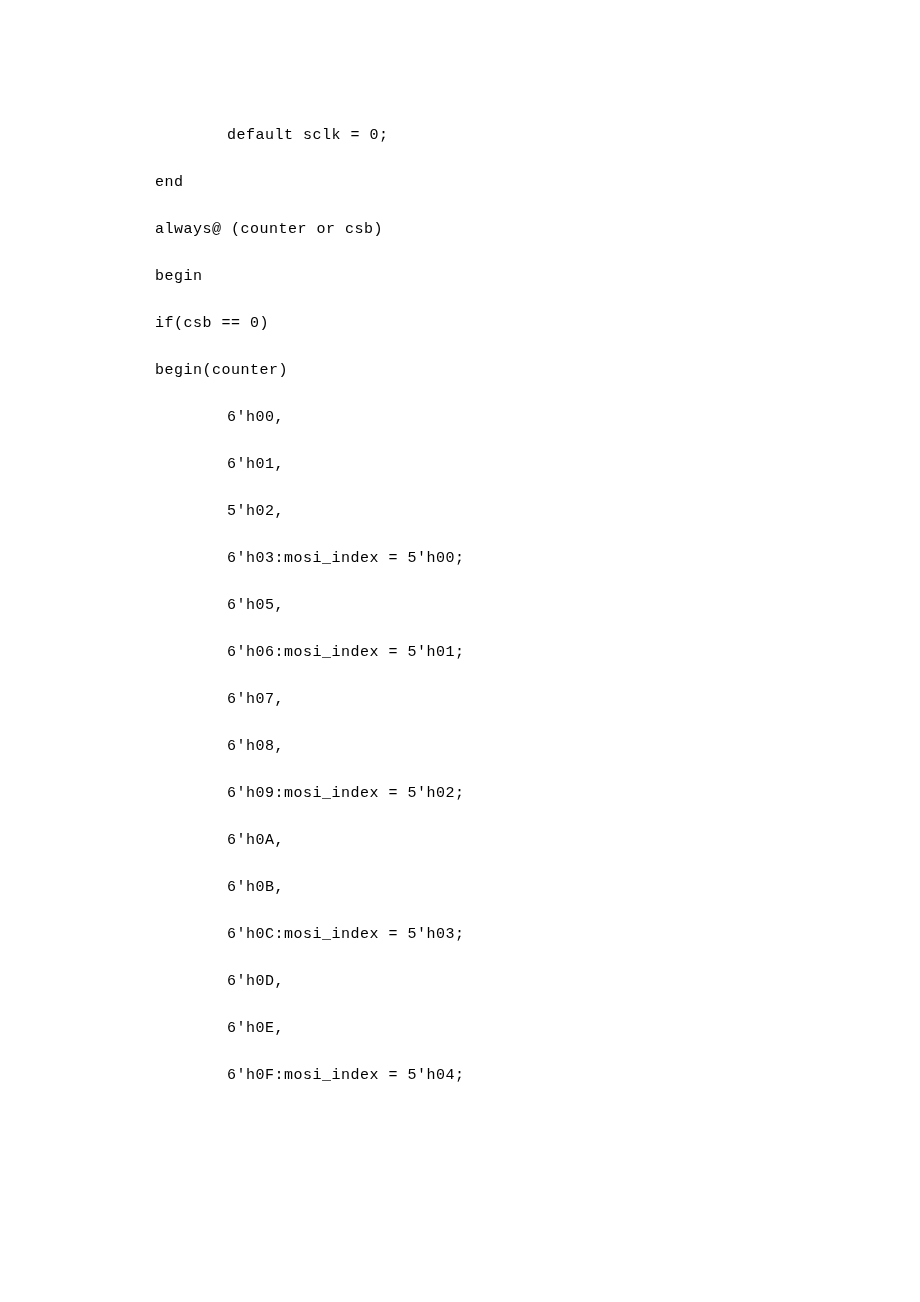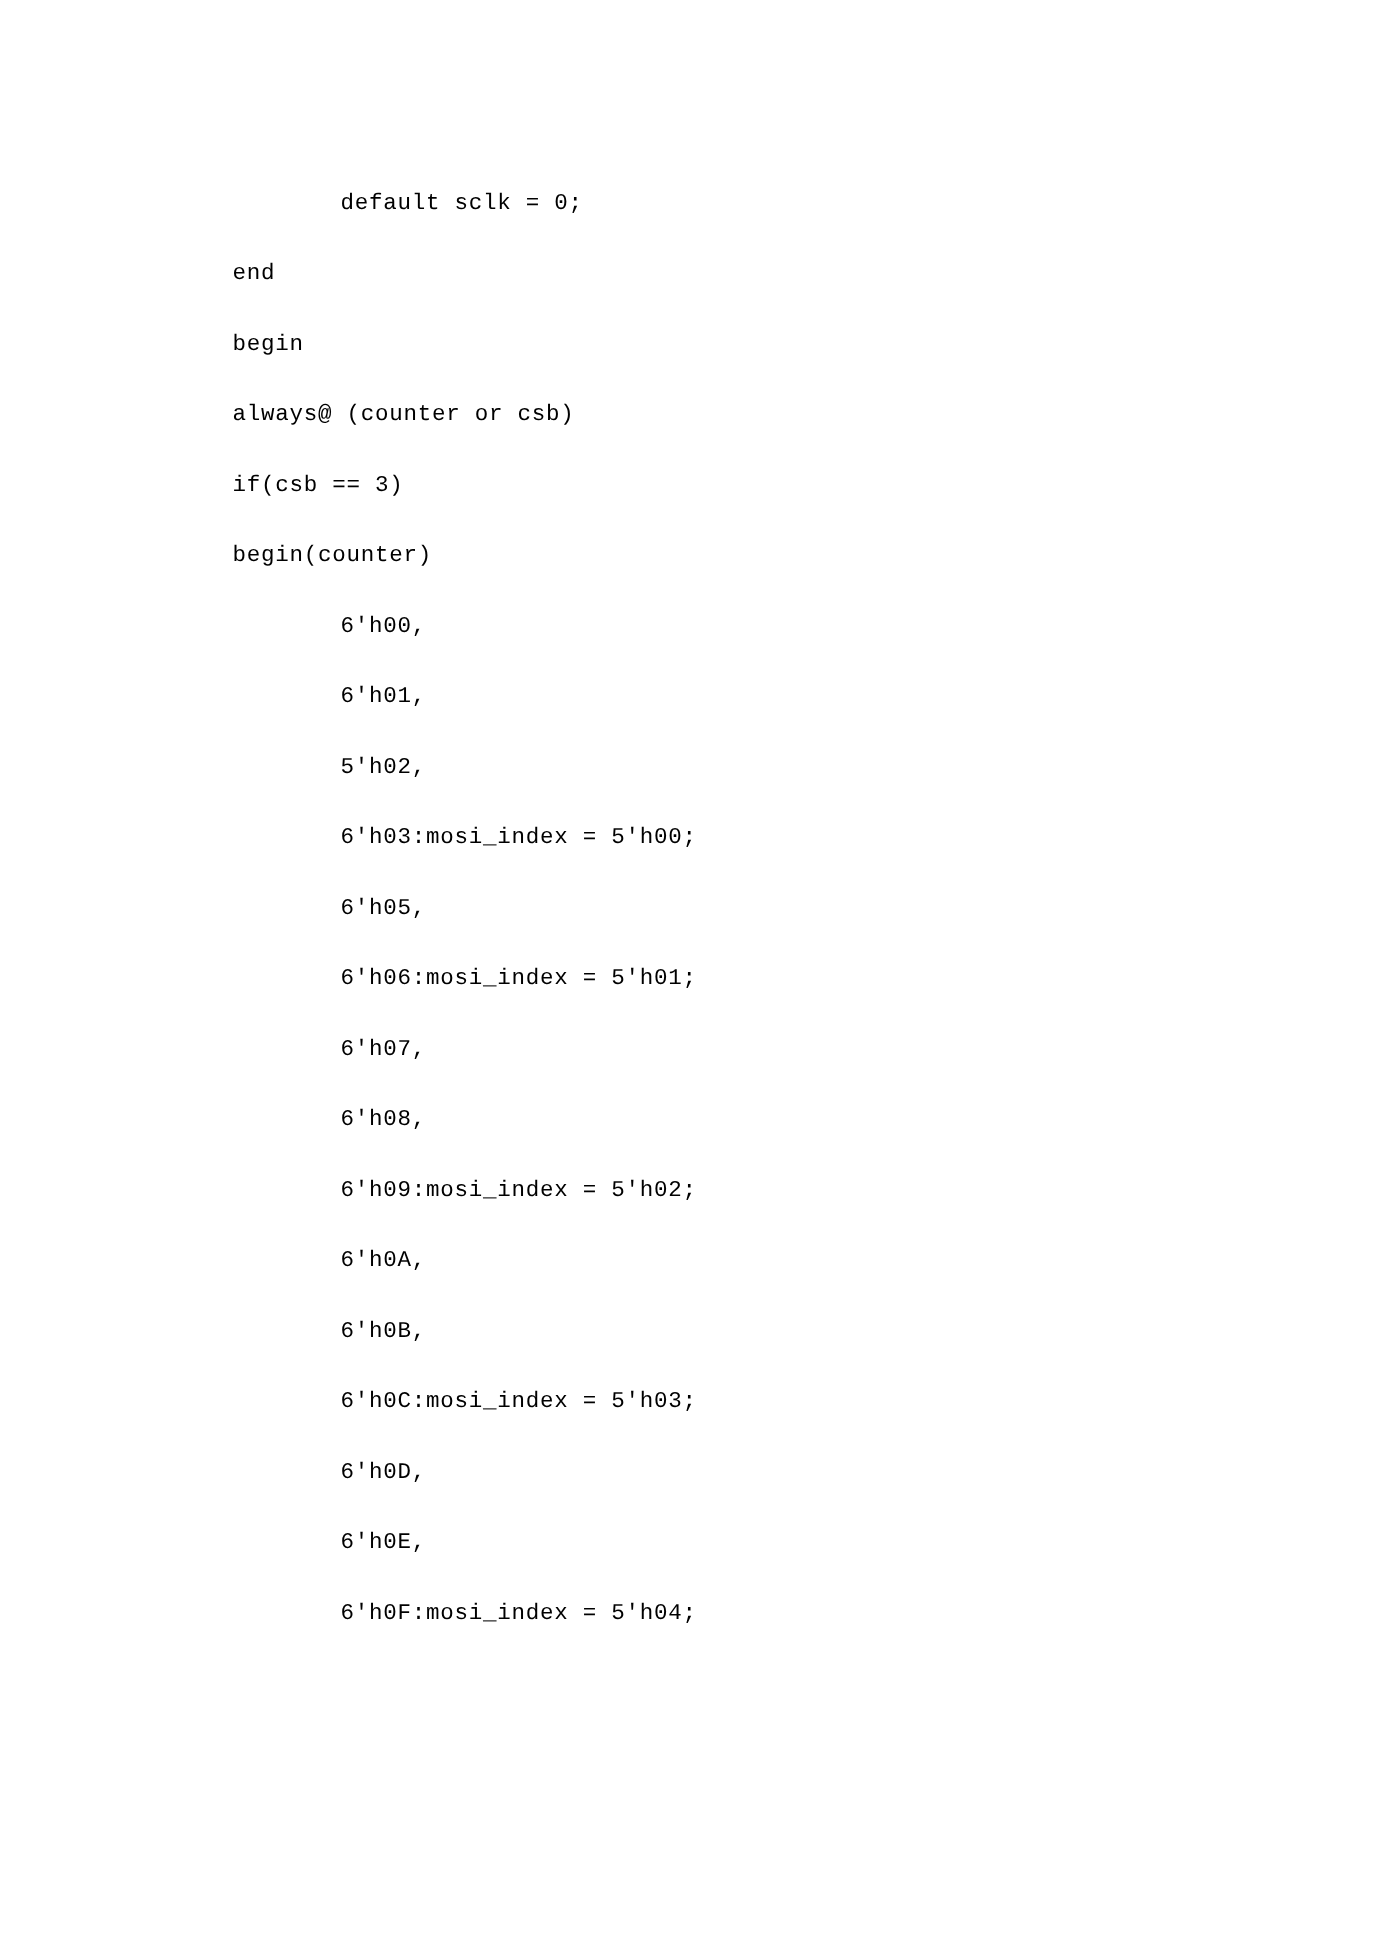--- a/index.html
+++ b/index.html
@@ -24,23 +24,23 @@
     white-space: pre;
   }
   .ind1 { padding-left: 72px; }
 </style>
 </head>
 <body>
 
 <div class="page">
   <p class="line ind1">default sclk = 0;</p>
   <p class="line">end</p>
+  <p class="line">always@ (counter or csb)</p>
   <p class="line">begin</p>
-  <p class="line">always@ (counter or csb)</p>
-  <p class="line">if(csb == 3)</p>
+  <p class="line">if(csb == 0)</p>
   <p class="line">begin(counter)</p>
   <p class="line ind1">6'h00,</p>
   <p class="line ind1">6'h01,</p>
   <p class="line ind1">5'h02,</p>
   <p class="line ind1">6'h03:mosi_index = 5'h00;</p>
   <p class="line ind1">6'h05,</p>
   <p class="line ind1">6'h06:mosi_index = 5'h01;</p>
   <p class="line ind1">6'h07,</p>
   <p class="line ind1">6'h08,</p>
   <p class="line ind1">6'h09:mosi_index = 5'h02;</p>

